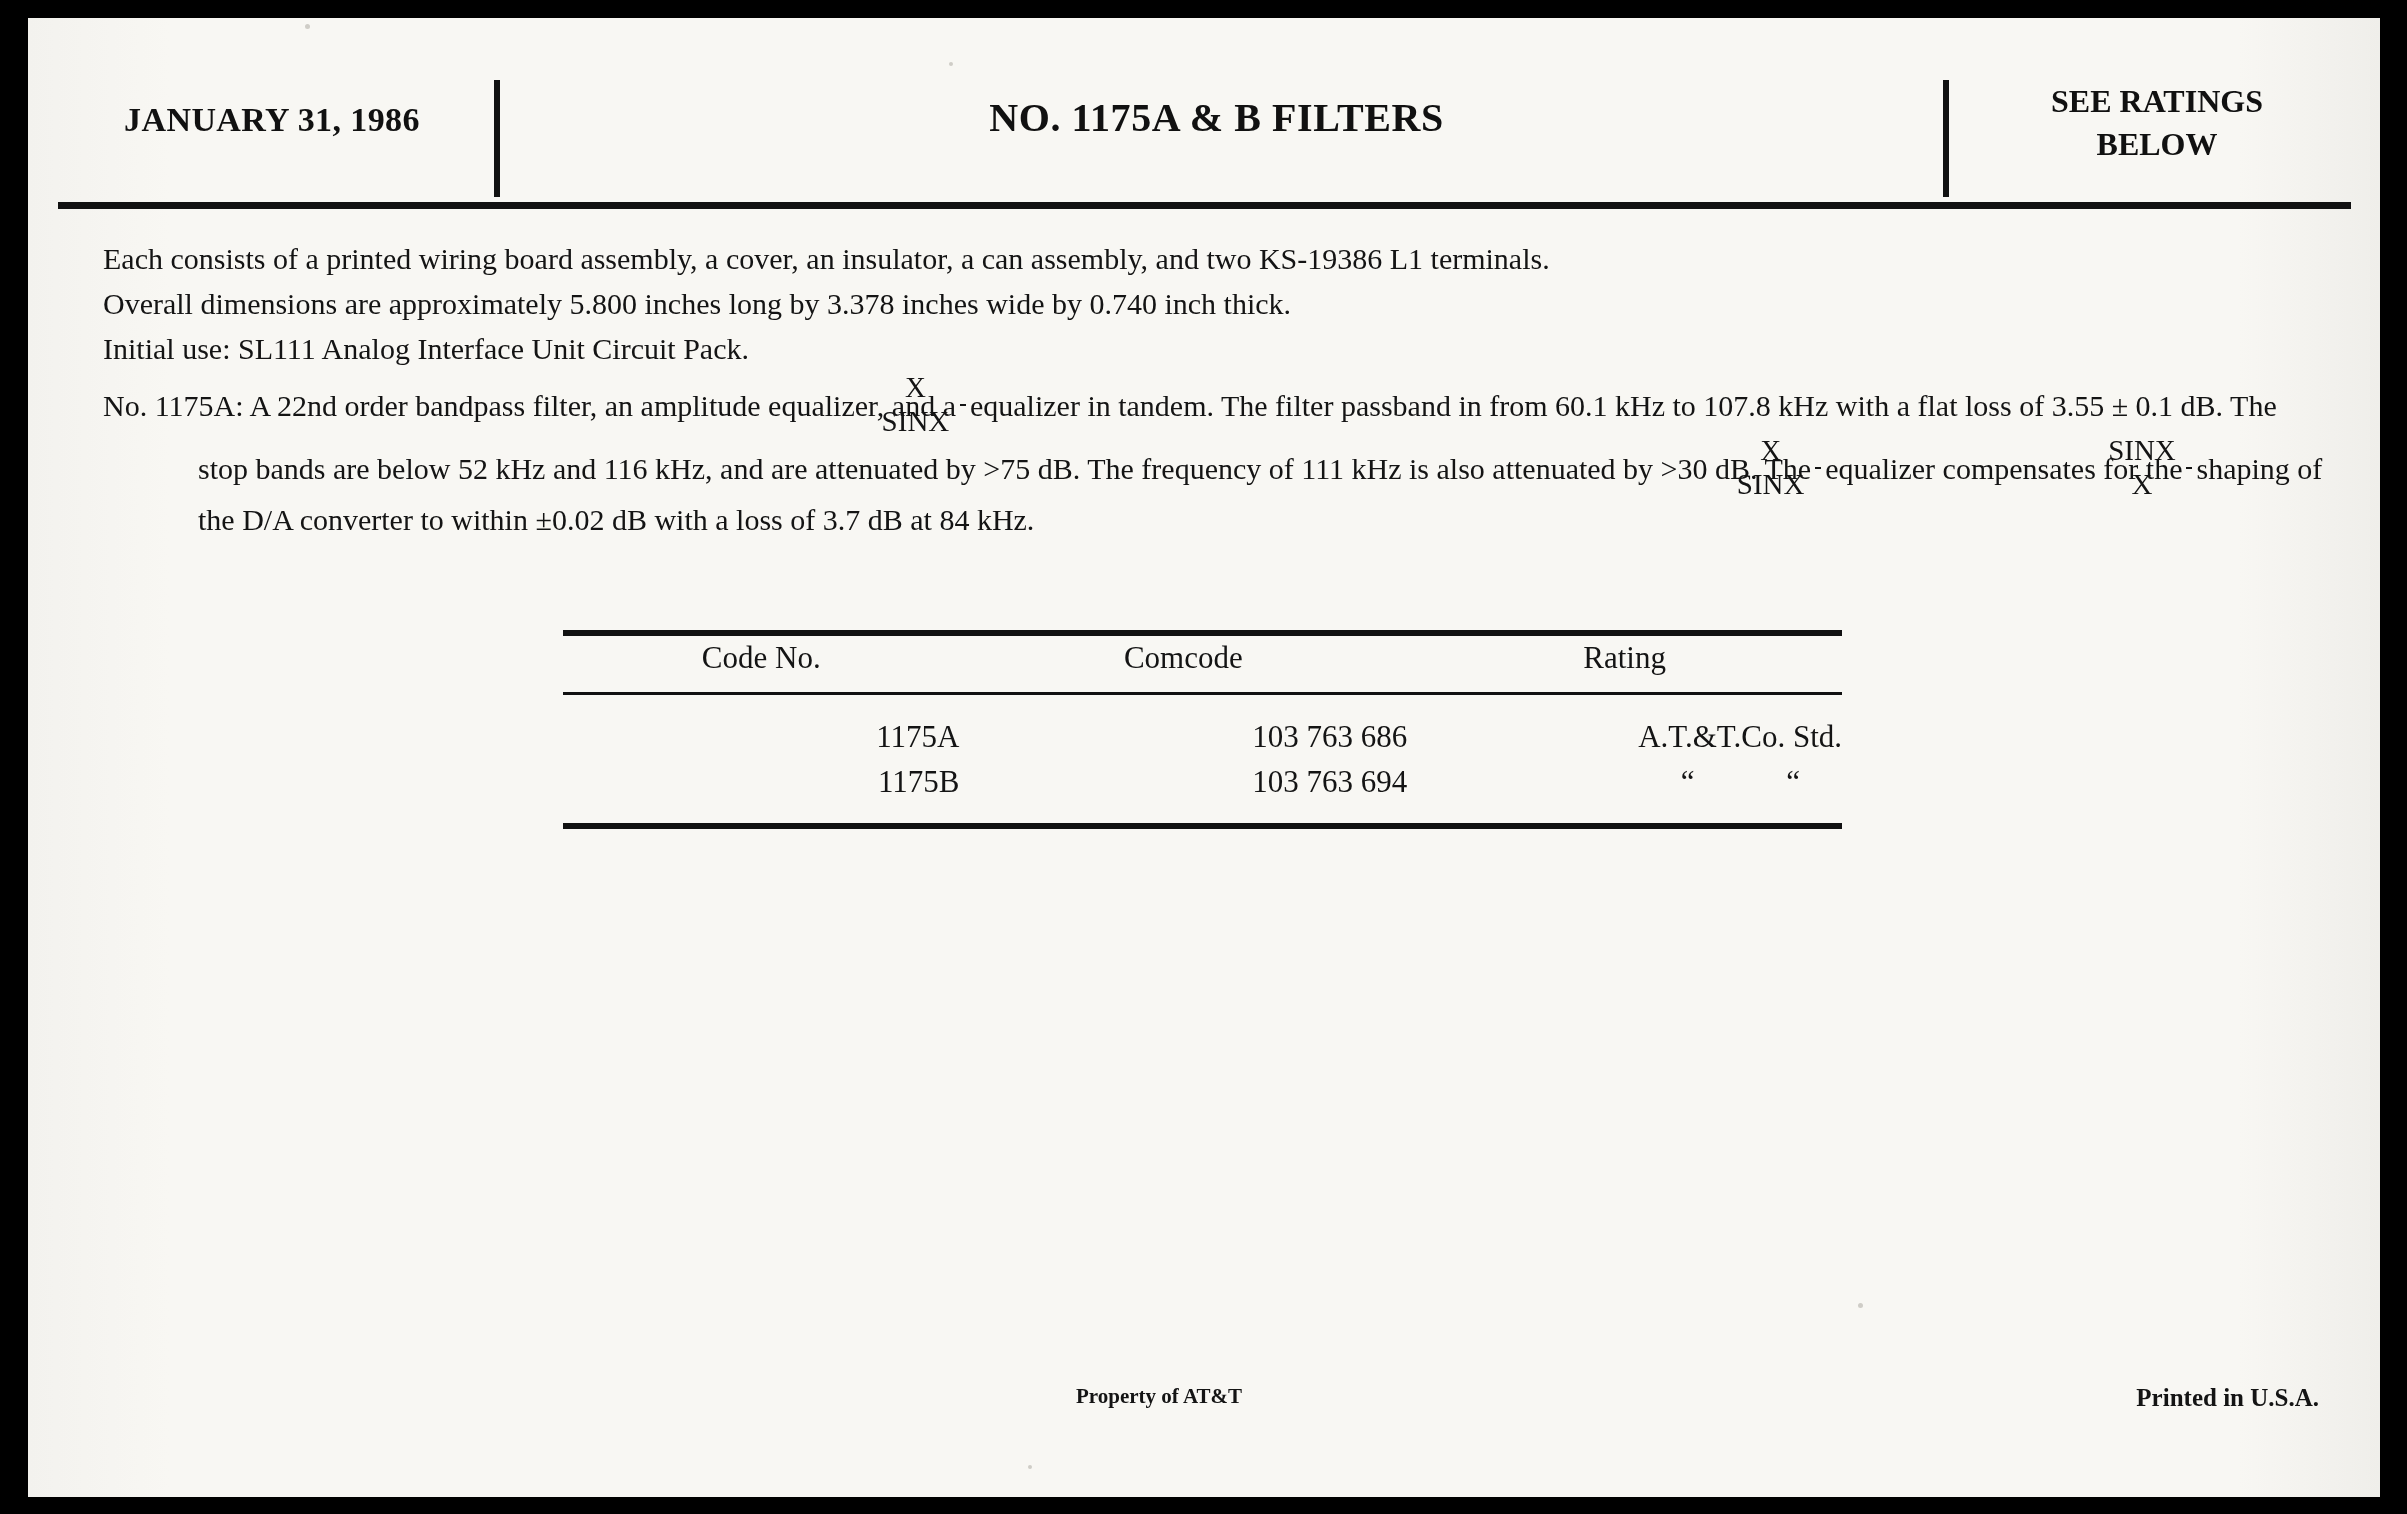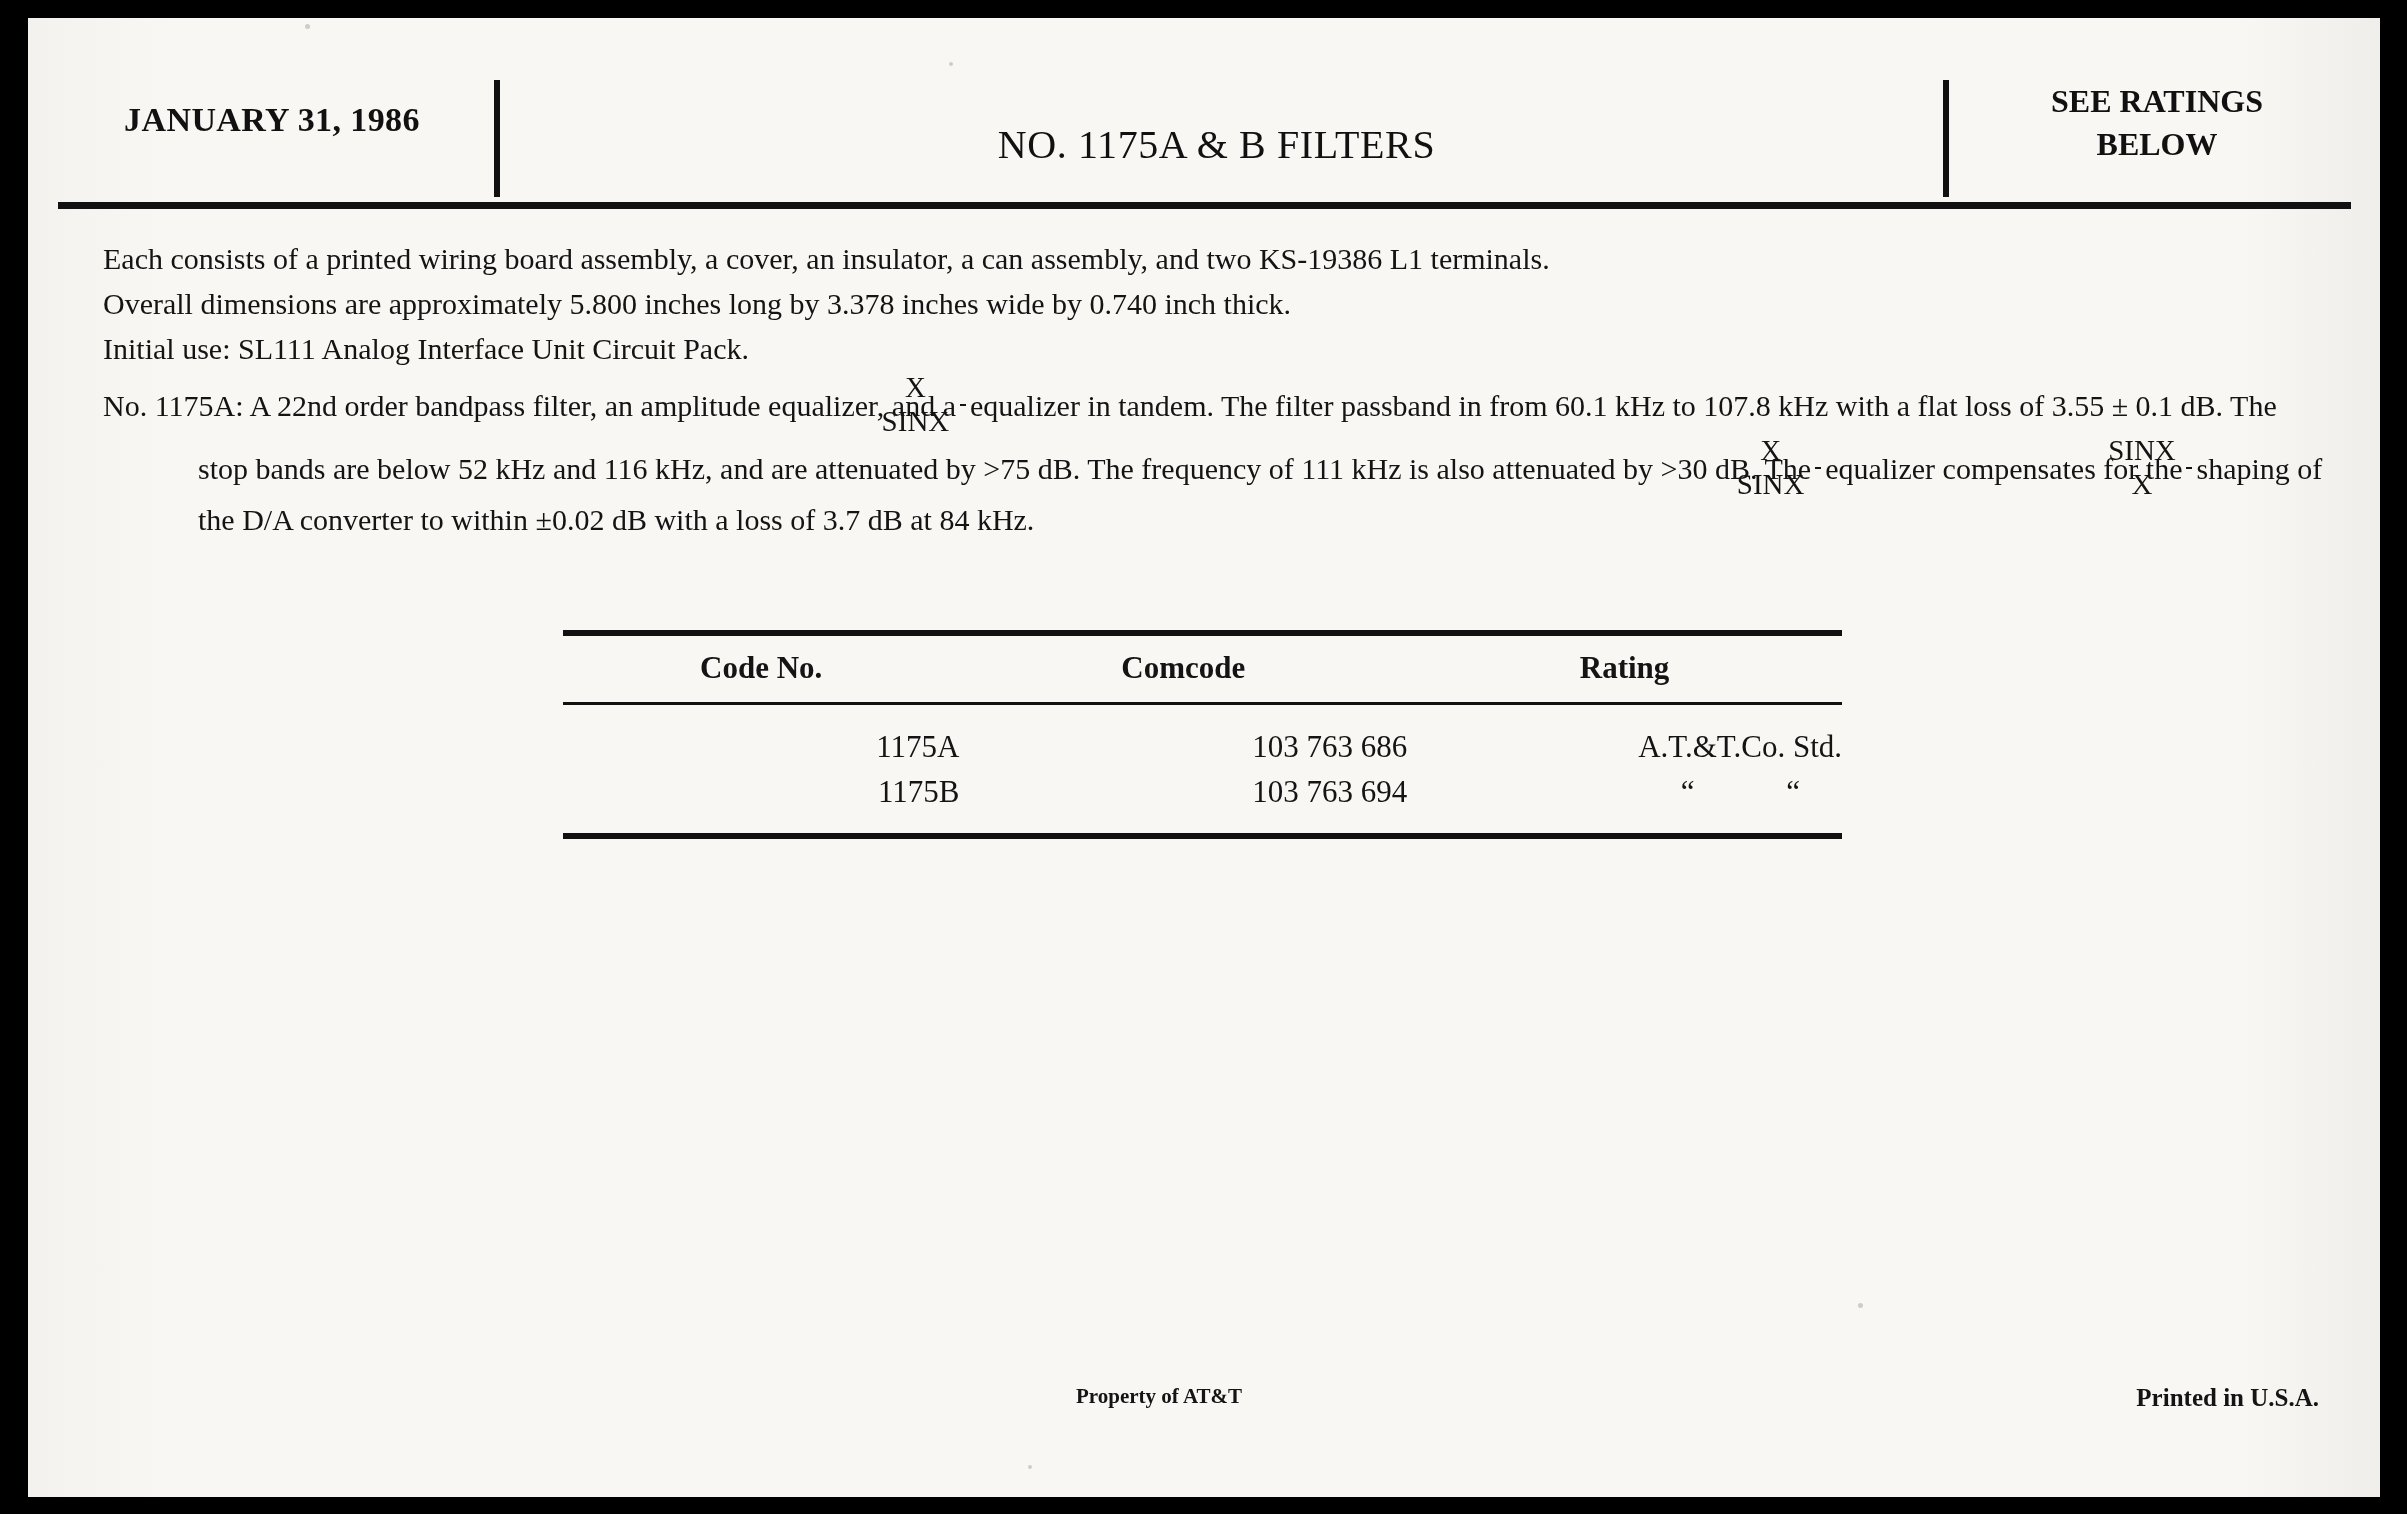--- a/index.html
+++ b/index.html
@@ -46,25 +46,24 @@
     font-size: 34px;
     letter-spacing: 0.4px;
     color: #111;
   }
   .header-title {
     position: absolute;
     left: 426px;
     top: 44px;
     width: 1465px;
     text-align: center;
-    font-weight: normal;
+    font-weight: bold;
     font-size: 40px;
     letter-spacing: 0.6px;
     color: #111;
-    margin-top: 27px;
   }
   .header-rating {
     position: absolute;
     left: 1911px;
     top: 30px;
     width: 376px;
     text-align: center;
     font-weight: bold;
     font-size: 32px;
     line-height: 1.35;
@@ -140,22 +139,22 @@
   .trule-top { height: 6px; background: #111; width: 100%; }
   .trule-mid { height: 3px; background: #111; width: 100%; }
   .trule-bot { height: 6px; background: #111; width: 100%; }
   table.ratings {
     width: 100%;
     border-collapse: collapse;
     font-size: 31px;
     color: #141414;
   }
   table.ratings th {
-    font-weight: bold;
-    padding: 14px 0 16px 0;
+    font-weight: normal;
+    padding: 4px 0 16px 0;
     text-align: center;
   }
   table.ratings td {
     padding: 4px 0 5px 0;
     text-align: right;
   }
   table.ratings th.c1, table.ratings td.c1 { width: 31%; }
   table.ratings th.c2, table.ratings td.c2 { width: 35%; }
   table.ratings th.c3, table.ratings td.c3 { width: 34%; }
   .rows-top-gap { height: 20px; }

